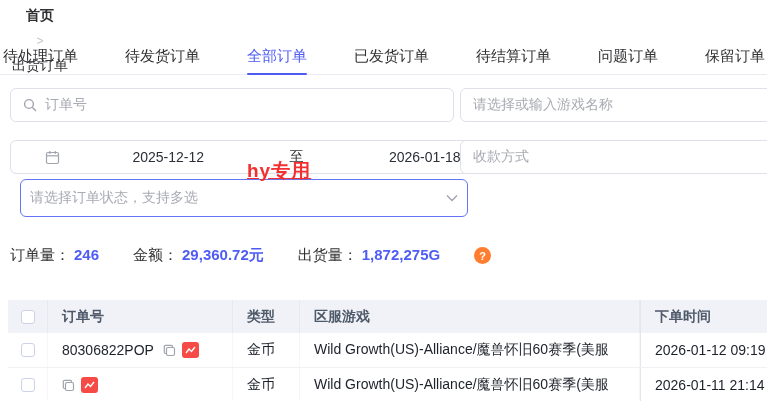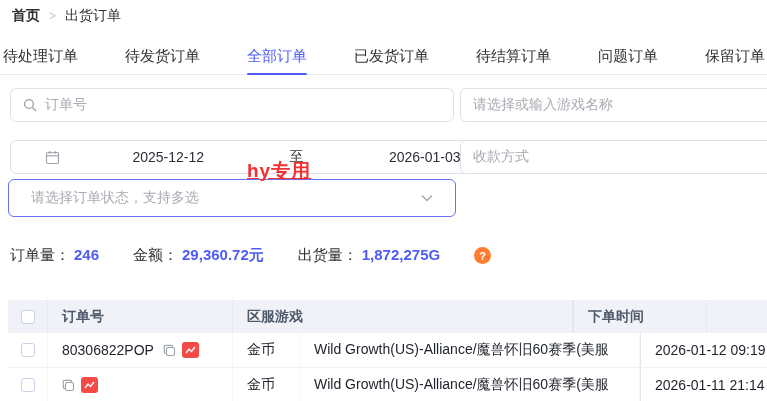--- a/index.html
+++ b/index.html
@@ -3,38 +3,38 @@
 <meta charset="utf-8">
 <style>
   * { margin:0; padding:0; box-sizing:border-box; }
   html,body { background:#fff; }
   .stage {
     position:relative; width:767px; height:401px; overflow:hidden;
     background:#fff; font-family:"Liberation Sans","DejaVu Sans",sans-serif;
     color:#303133; font-size:14px;
   }
   
-  .breadcrumb { position:absolute; top:7px; left:12px; display:flex; align-items:center; gap:9px; font-size:14px; }
+  .breadcrumb { position:absolute; top:7px; left:12px; display:flex; align-items:center; gap:9px; font-size:14px;flex-direction:column; }
   .crumb-home { font-weight:700; color:#303133; }
   .crumb-sep { color:#c0c4cc; font-size:12px; }
   .crumb-cur { color:#303133; }
   
   .tabbar { position:absolute; top:38px; left:0; width:767px; height:37px; border-bottom:1px solid #e9ebf0; }
   .tabs { position:absolute; left:3px; top:0; display:flex; gap:47px; height:100%; }
   .tab { display:flex; align-items:center; height:100%; font-size:15px; color:#303133; cursor:pointer; position:relative; }
   .tab.active { color:var(--accent); }
   .tab.active::after { content:""; position:absolute; left:0; right:0; bottom:-1px; height:2px; background:var(--accent); border-radius:1px; }
   
   .finput { position:absolute; height:34px; border:1px solid #dee1ec; border-radius:6px; background:#fff; display:flex; align-items:center; padding:0 12px; gap:8px; }
   .placeholder { color:#a8abb2; font-size:14px; white-space:nowrap; }
   .inp-order { top:88px; left:10px; width:444px; }
   .inp-game  { top:88px; left:460px; width:330px; }
   .inp-date  { top:140px; left:10px; width:528px;padding-left:34px; }
   .inp-pay   { top:140px; left:460px; width:330px; }
-  .inp-status{ top:179px; left:8px; width:448px; height:38px; border-color:#6474f5; padding:0 22px; }
+  .inp-status{ top:179px; left:20px; width:448px; height:38px; border-color:#6474f5; padding:0 9px; }
   .date-part { flex:1; text-align:center; color:#2b2f36; font-size:14px; }
   .date-sep  { width:40px; text-align:center; color:#303133; }
   .chevron { margin-left:auto; display:flex; align-items:center; }
   .icon-gray { color:#a0a4ad; display:flex; align-items:center; }
   
   .annotation { position:absolute; top:158px; left:247px; font-size:19px; font-weight:600; color:var(--annRed); letter-spacing:1px;text-decoration:underline; }
   
   .summary { position:absolute; top:246px; left:10px; display:flex; align-items:center; gap:0; font-size:15px; }
   .sum-group { display:flex; align-items:flex-start; margin-right:34px; }
   .sum-label { color:#303133; }
@@ -97,21 +97,21 @@
     <span class="icon-gray">
       <svg width="15" height="15" viewBox="0 0 15 15" fill="none" stroke="currentColor" stroke-width="1.2">
         <rect x="1.5" y="2.5" width="12" height="11" rx="1.5"></rect>
         <line x1="1.5" y1="5.8" x2="13.5" y2="5.8"></line>
         <line x1="4.8" y1="1" x2="4.8" y2="4"></line>
         <line x1="10.2" y1="1" x2="10.2" y2="4"></line>
       </svg>
     </span>
     <span class="date-part">2025-12-12</span>
     <span class="date-sep">至</span>
-    <span class="date-part">2026-01-03</span>
+    <span class="date-part">2026-01-18</span>
   </div>
 
   <div class="finput inp-pay">
     <span class="placeholder">收款方式</span>
   </div>
 
   <div class="finput inp-status">
     <span class="placeholder">请选择订单状态，支持多选</span>
     <span class="chevron icon-gray">
       <svg width="12" height="8" viewBox="0 0 12 8" fill="none" stroke="currentColor" stroke-width="1.4">
@@ -137,20 +137,21 @@
     </span>
     <span class="help-badge">?</span>
   </div>
 
   <div class="table">
     <div class="trow thead">
       <div class="cell c-check">
           <span class="checkbox"></span>
         </div>
       <div class="cell c-order">订单号</div>
+      <div class="cell c-type">类型</div>
       <div class="cell c-game">区服游戏</div>
       <div class="cell c-time">下单时间</div>
     </div>
 
     <div class="trow tbody-row">
       <div class="cell c-check">
           <span class="checkbox"></span>
         </div>
       <div class="cell c-order">
         <span>80306822POP</span>

